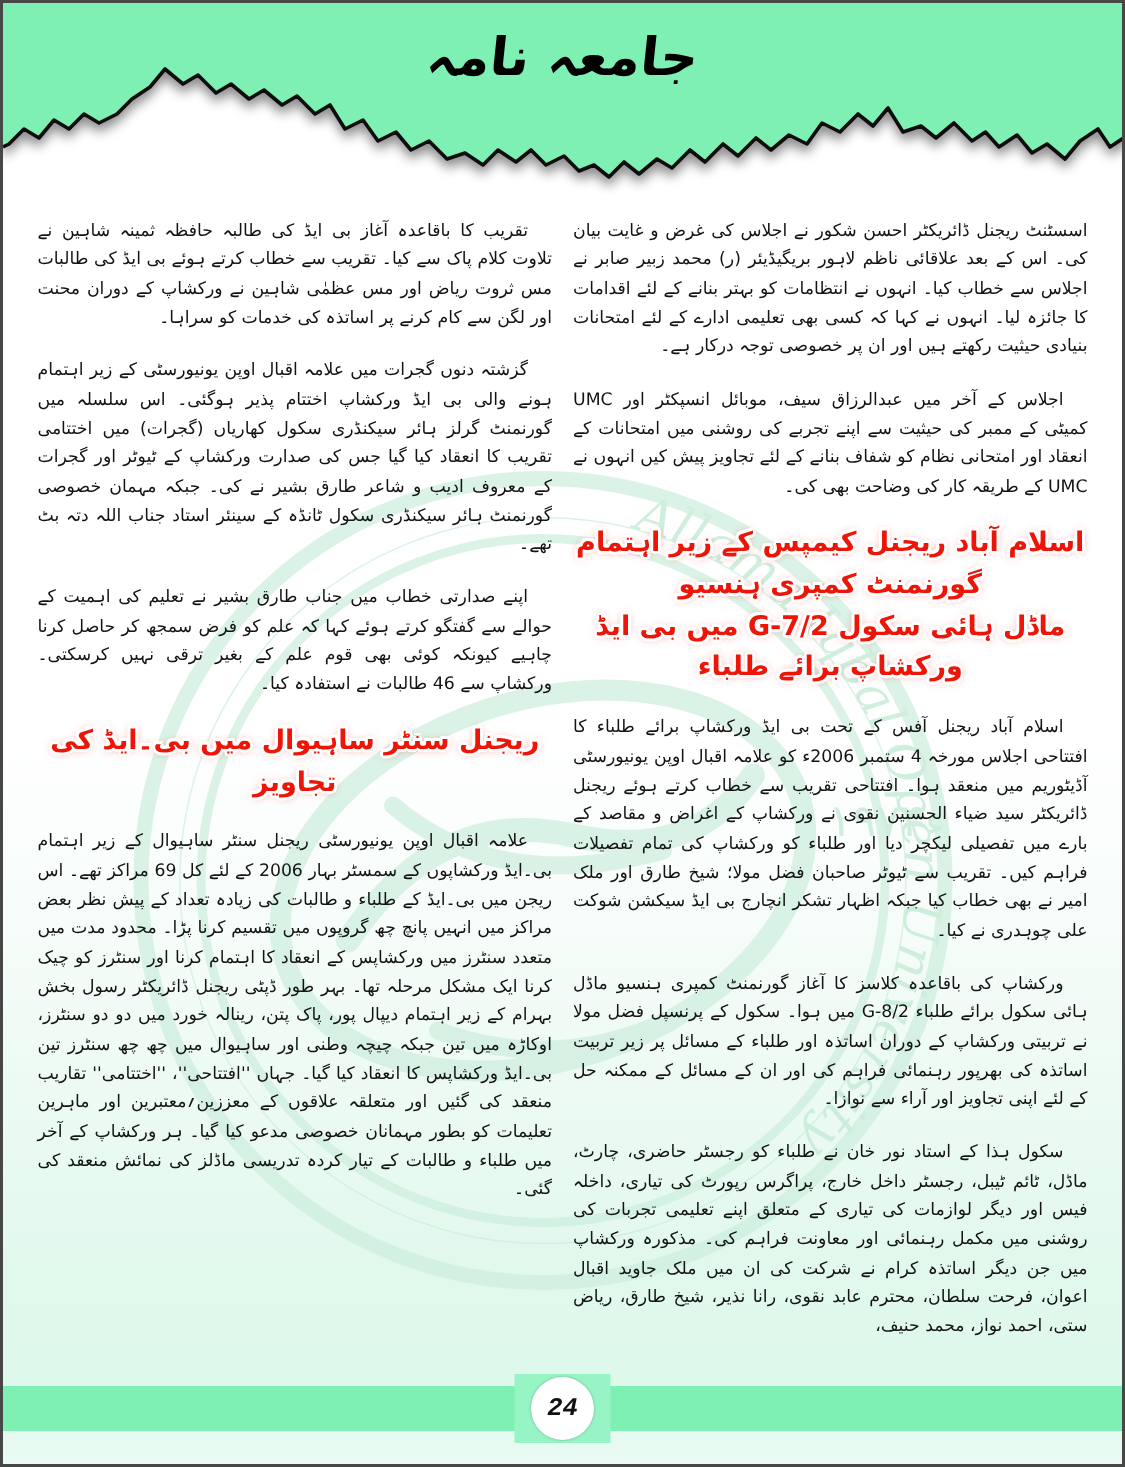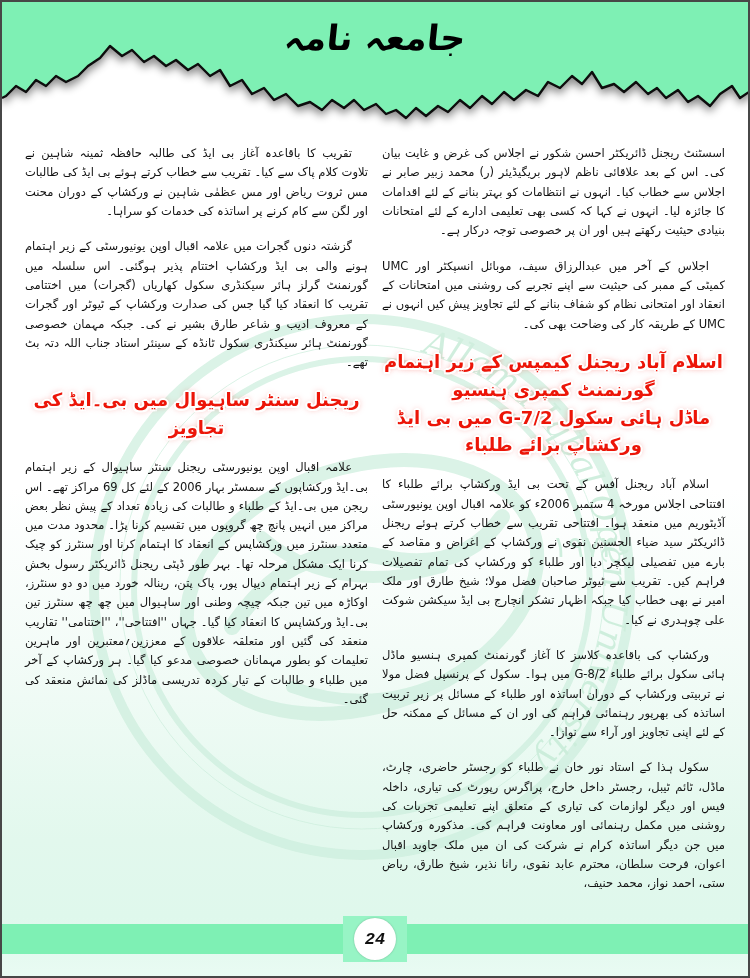--- a/index.html
+++ b/index.html
@@ -114,20 +114,21 @@
 
       <p>اسلام آباد ریجنل آفس کے تحت بی ایڈ ورکشاپ برائے طلباء کا افتتاحی اجلاس مورخہ 4 ستمبر 2006ء کو علامہ اقبال اوپن یونیورسٹی آڈیٹوریم میں منعقد ہوا۔ افتتاحی تقریب سے خطاب کرتے ہوئے ریجنل ڈائریکٹر سید ضیاء الحسنین نقوی نے ورکشاپ کے اغراض و مقاصد کے بارے میں تفصیلی لیکچر دیا اور طلباء کو ورکشاپ کی تمام تفصیلات فراہم کیں۔ تقریب سے ٹیوٹر صاحبان فضل مولا؛ شیخ طارق اور ملک امیر نے بھی خطاب کیا جبکہ اظہار تشکر انچارج بی ایڈ سیکشن شوکت علی چوہدری نے کیا۔</p>
       <p>ورکشاپ کی باقاعدہ کلاسز کا آغاز گورنمنٹ کمپری ہنسیو ماڈل ہائی سکول برائے طلباء G-8/2 میں ہوا۔ سکول کے پرنسپل فضل مولا نے تربیتی ورکشاپ کے دوران اساتذہ اور طلباء کے مسائل پر زیر تربیت اساتذہ کی بھرپور رہنمائی فراہم کی اور ان کے مسائل کے ممکنہ حل کے لئے اپنی تجاویز اور آراء سے نوازا۔</p>
       <p>سکول ہذا کے استاد نور خان نے طلباء کو رجسٹر حاضری، چارٹ، ماڈل، ٹائم ٹیبل، رجسٹر داخل خارج، پراگرس رپورٹ کی تیاری، داخلہ فیس اور دیگر لوازمات کی تیاری کے متعلق اپنے تعلیمی تجربات کی روشنی میں مکمل رہنمائی اور معاونت فراہم کی۔ مذکورہ ورکشاپ میں جن دیگر اساتذہ کرام نے شرکت کی ان میں ملک جاوید اقبال اعوان، فرحت سلطان، محترم عابد نقوی، رانا نذیر، شیخ طارق، ریاض ستی، احمد نواز، محمد حنیف،</p>
 
     </div>
 
     <div class="col">
       <p>تقریب کا باقاعدہ آغاز بی ایڈ کی طالبہ حافظہ ثمینہ شاہین نے تلاوت کلام پاک سے کیا۔ تقریب سے خطاب کرتے ہوئے بی ایڈ کی طالبات مس ثروت ریاض اور مس عظمٰی شاہین نے ورکشاپ کے دوران محنت اور لگن سے کام کرنے پر اساتذہ کی خدمات کو سراہا۔</p>
       <p>گزشتہ دنوں گجرات میں علامہ اقبال اوپن یونیورسٹی کے زیر اہتمام ہونے والی بی ایڈ ورکشاپ اختتام پذیر ہوگئی۔ اس سلسلہ میں گورنمنٹ گرلز ہائر سیکنڈری سکول کھاریاں (گجرات) میں اختتامی تقریب کا انعقاد کیا گیا جس کی صدارت ورکشاپ کے ٹیوٹر اور گجرات کے معروف ادیب و شاعر طارق بشیر نے کی۔ جبکہ مہمان خصوصی گورنمنٹ ہائر سیکنڈری سکول ٹانڈہ کے سینئر استاد جناب اللہ دتہ بٹ تھے۔</p>
+      <p>اپنے صدارتی خطاب میں جناب طارق بشیر نے تعلیم کی اہمیت کے حوالے سے گفتگو کرتے ہوئے کہا کہ علم کو فرض سمجھ کر حاصل کرنا چاہیے کیونکہ کوئی بھی قوم علم کے بغیر ترقی نہیں کرسکتی۔ ورکشاپ سے 46 طالبات نے استفادہ کیا۔</p>
 
       <div class="headline two-line">ریجنل سنٹر ساہیوال میں بی۔ایڈ کی تجاویز</div>
       <p>علامہ اقبال اوپن یونیورسٹی ریجنل سنٹر ساہیوال کے زیر اہتمام بی۔ایڈ ورکشاپوں کے سمسٹر بہار 2006 کے لئے کل 69 مراکز تھے۔ اس ریجن میں بی۔ایڈ کے طلباء و طالبات کی زیادہ تعداد کے پیش نظر بعض مراکز میں انہیں پانچ چھ گروپوں میں تقسیم کرنا پڑا۔ محدود مدت میں متعدد سنٹرز میں ورکشاپس کے انعقاد کا اہتمام کرنا اور سنٹرز کو چیک کرنا ایک مشکل مرحلہ تھا۔ بہر طور ڈپٹی ریجنل ڈائریکٹر رسول بخش بہرام کے زیر اہتمام دیپال پور، پاک پتن، رینالہ خورد میں دو دو سنٹرز، اوکاڑہ میں تین جبکہ چیچہ وطنی اور ساہیوال میں چھ چھ سنٹرز تین بی۔ایڈ ورکشاپس کا انعقاد کیا گیا۔ جہاں ''افتتاحی''، ''اختتامی'' تقاریب منعقد کی گئیں اور متعلقہ علاقوں کے معززین؍معتبرین اور ماہرین تعلیمات کو بطور مہمانان خصوصی مدعو کیا گیا۔ ہر ورکشاپ کے آخر میں طلباء و طالبات کے تیار کردہ تدریسی ماڈلز کی نمائش منعقد کی گئی۔</p>
     </div>
 
   </div>
 
   <div class="footer-bar"></div>
   <div class="page-badge-square">
     <div class="page-badge-circle">24</div>

